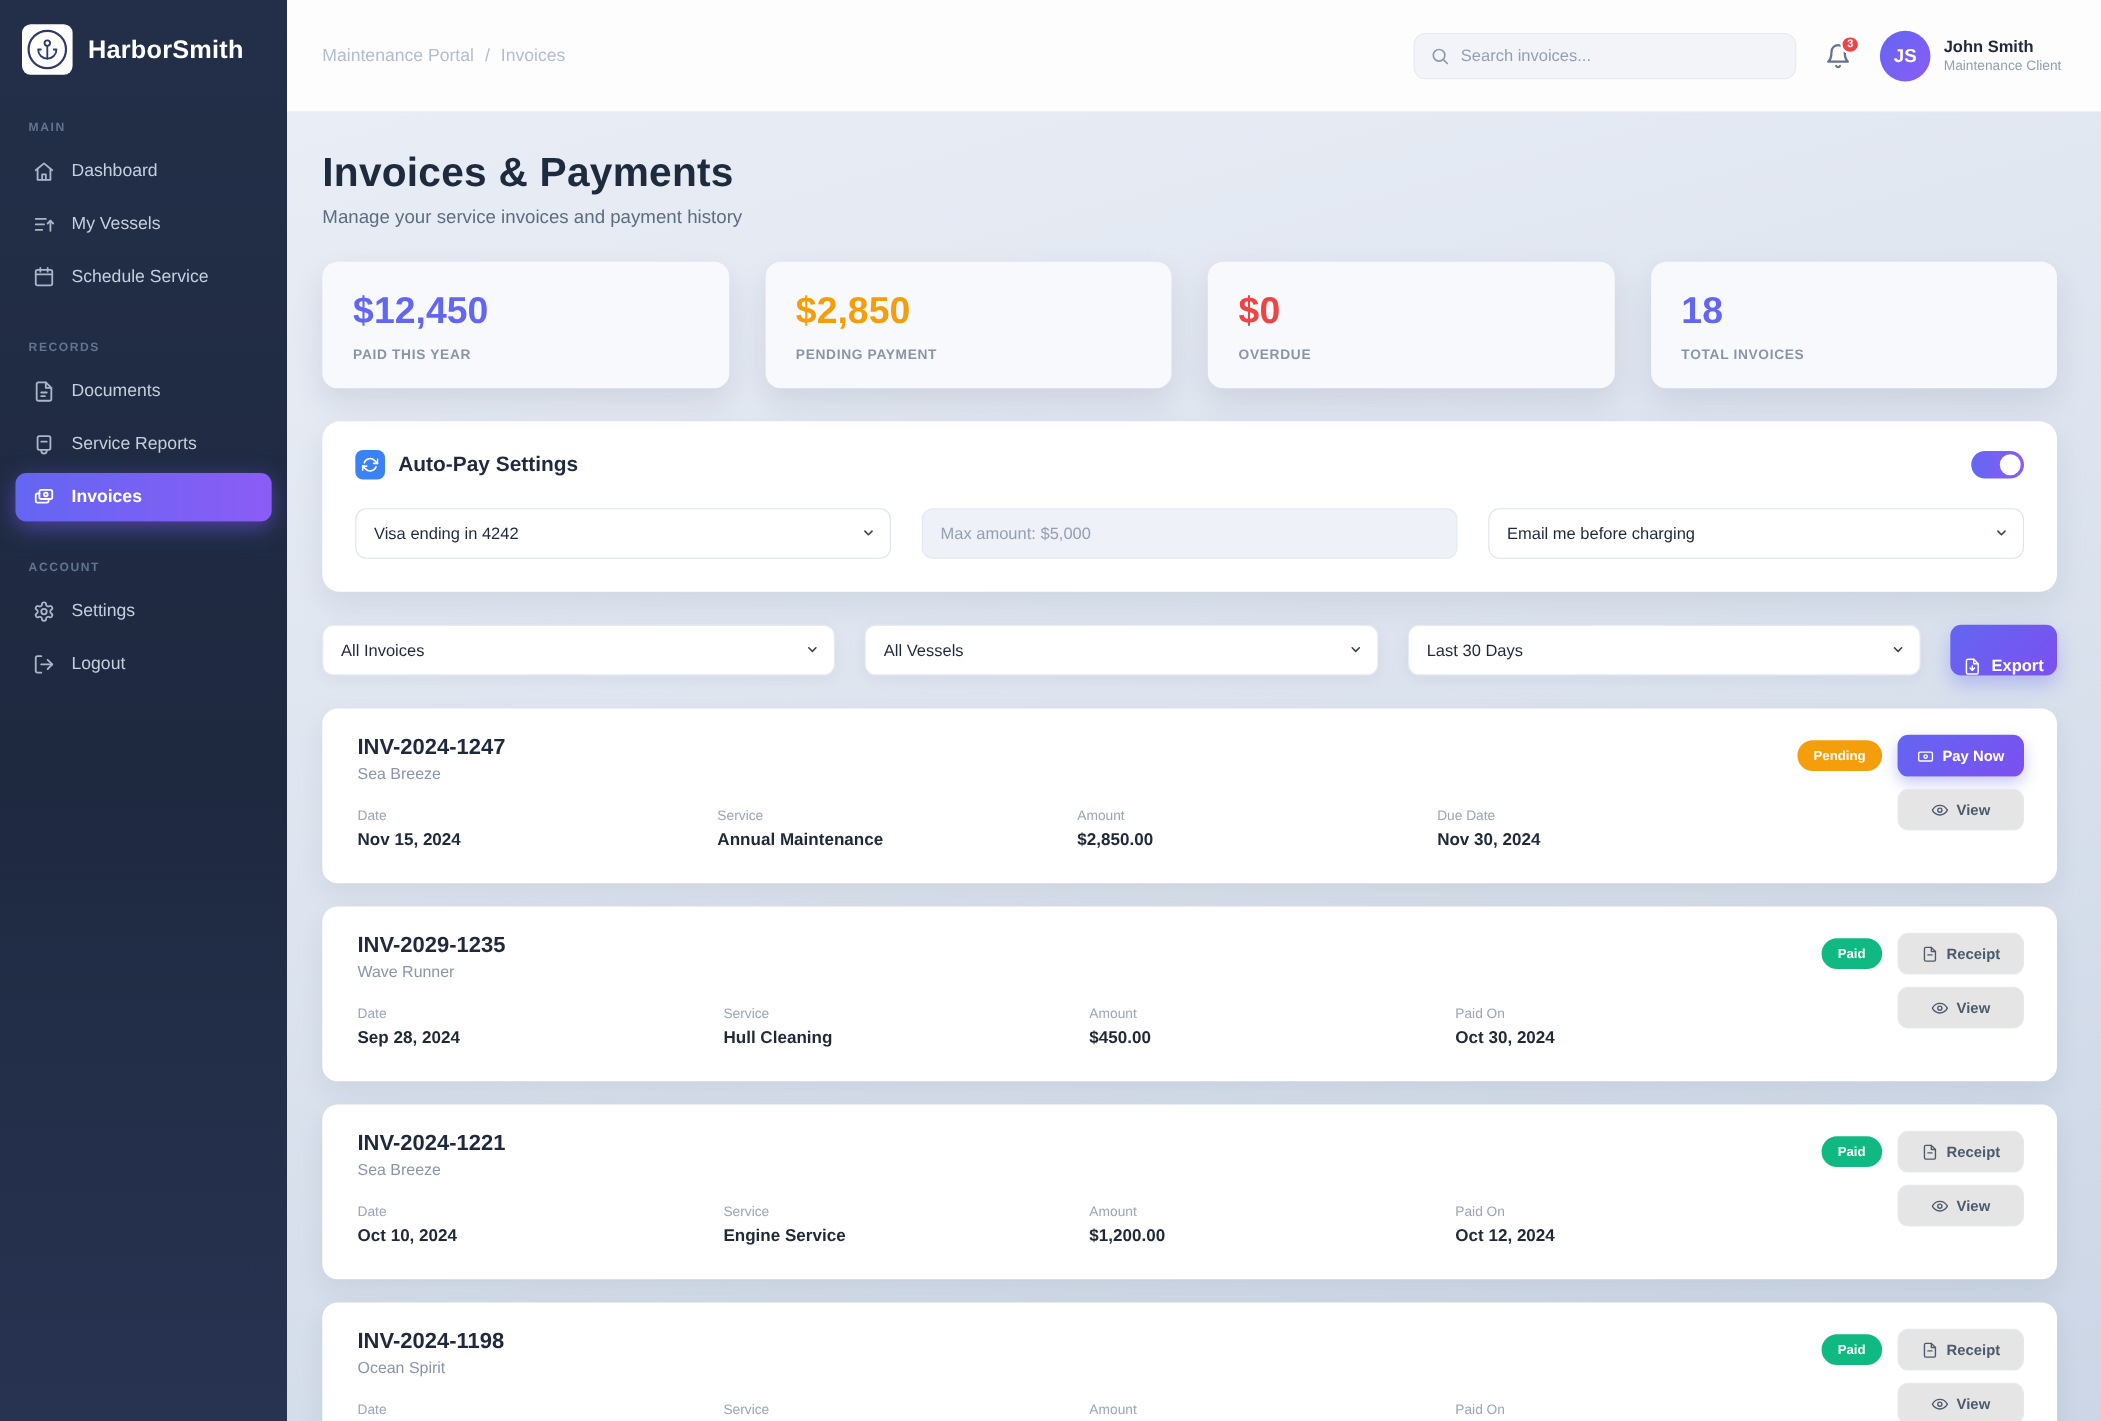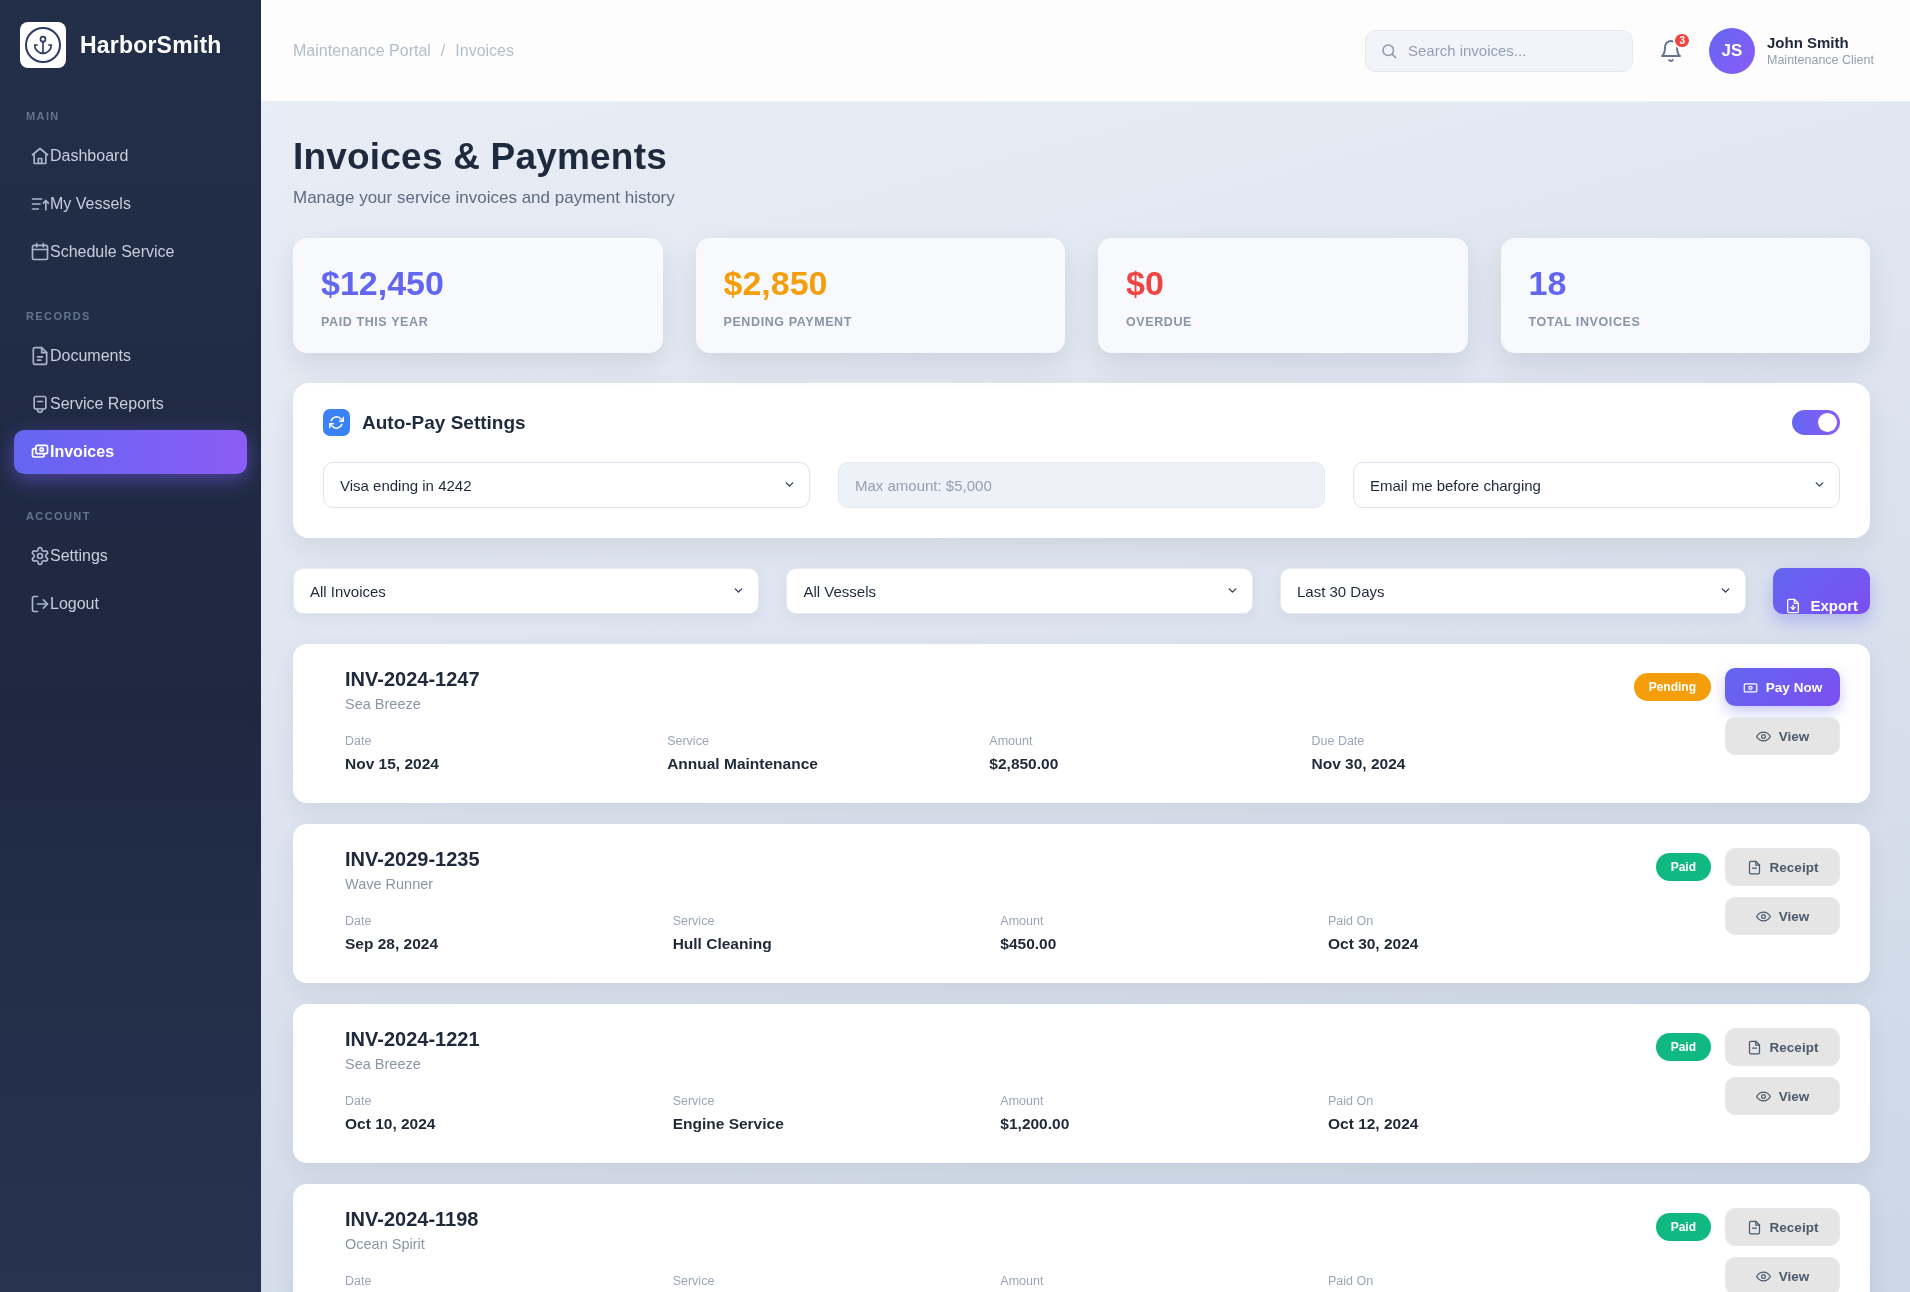--- a/index.html
+++ b/index.html
@@ -17,41 +17,41 @@
     width:261px; height:100%;
     background:linear-gradient(180deg,#232e48 0%,#1e2940 55%,#283352 100%);
     flex-shrink:0; display:flex; flex-direction:column; padding-top:22px;
   }
   .logo-row{ display:flex; align-items:center; gap:14px; padding:0 20px 8px 20px; }
   .logo-box{ width:46px; height:46px; background:#fff; border-radius:8px; display:flex; align-items:center; justify-content:center; }
   .logo-circle{ width:36px; height:36px; border:2px solid #2e3a68; border-radius:50%; display:flex; align-items:center; justify-content:center; color:#2e3a68; }
   .brand{ color:#fff; font-size:23px; font-weight:700; letter-spacing:.2px; }
   .section-label{ color:#64748f; font-size:11px; font-weight:700; letter-spacing:1.4px; margin:34px 26px 10px 26px; }
   .nav-item{
-    display:flex; align-items:center; margin:2px 14px; padding:12px 16px;
+    display:flex; align-items:center; gap:15px; margin:2px 14px; padding:12px 16px;
     color:#c6cfdd; font-size:16px; border-radius:10px; cursor:pointer;text-align:center;
   }
   .nav-item .nicon{ width:20px; height:20px; color:#aab6c8; }
   .nav-item.active{
     background:linear-gradient(90deg,#6366f1 0%,#8b5cf6 100%);
     color:#fff; font-weight:600;
     box-shadow:0 6px 20px rgba(122,93,248,.5);
   }
   .nav-item.active .nicon{ color:#fff; }
 
   
   .main{ flex:1; display:flex; flex-direction:column; height:100%; }
   .topbar{
     height:102px; background:#fdfdfe; border-bottom:1px solid #eceff5;
     display:flex; align-items:center; padding:0 36px 0 32px; flex-shrink:0;
   }
   .breadcrumb{ display:flex; gap:10px; font-size:16px; color:#b3bdcb; }
   .topbar-right{ margin-left:auto; display:flex; align-items:center; gap:26px; }
   .search-box{
-    width:268px; height:42px; background:#f2f4f9; border:1px solid #e4e9f1; border-radius:11px;
+    width:348px; height:42px; background:#f2f4f9; border:1px solid #e4e9f1; border-radius:11px;
     display:flex; align-items:center; gap:10px; padding:0 14px; color:#8d99ab;
   }
   .search-box input{
     border:none; outline:none; background:transparent; font-size:15px; flex:1;
     font-family:"Liberation Sans",sans-serif; color:#334155;
   }
   .search-box input::placeholder{ color:#93a0b2; }
   .bell-wrap{ position:relative; color:#64748b; cursor:pointer; }
   .bell-badge{
     position:absolute; top:-7px; right:-8px; background:#ef4444; color:#fff;
@@ -126,21 +126,21 @@
     display:flex; align-items:flex-end; gap:9px;
     box-shadow:0 8px 18px rgba(99,102,241,.35);
   }
 
   
   .invoice-list{ margin-top:30px; }
   .invoice-card{
     background:#fff; border-radius:14px; padding:24px 30px 30px 32px; margin-bottom:21px;
     display:flex; box-shadow:0 10px 24px rgba(30,41,59,.07);
   }
-  .inv-left{ flex:1;margin-left:20px; }
+  .inv-left{ flex:1; }
   .inv-id{ font-size:20px; font-weight:800; color:#1e293b; }
   .inv-vessel{ font-size:14.5px; color:#8a96a8; margin-top:5px; }
   .inv-fields{ display:grid; grid-template-columns:repeat(4,1fr); margin-top:22px; }
   .f-label{ font-size:12.5px; color:#9aa6b8; }
   .f-value{ font-size:15.5px; font-weight:700; color:#1f2937; margin-top:7px; }
   .inv-right{ display:flex; align-items:flex-start; gap:14px; }
   .badge{ font-size:12px; font-weight:700; color:#fff; padding:7px 15px; border-radius:999px; margin-top:5px; }
   .badge.pending{ background:#f59e0b; }
   .badge.paid{ background:#10b981; }
   .btn-stack{ display:flex; flex-direction:column; gap:11px; width:115px; }

